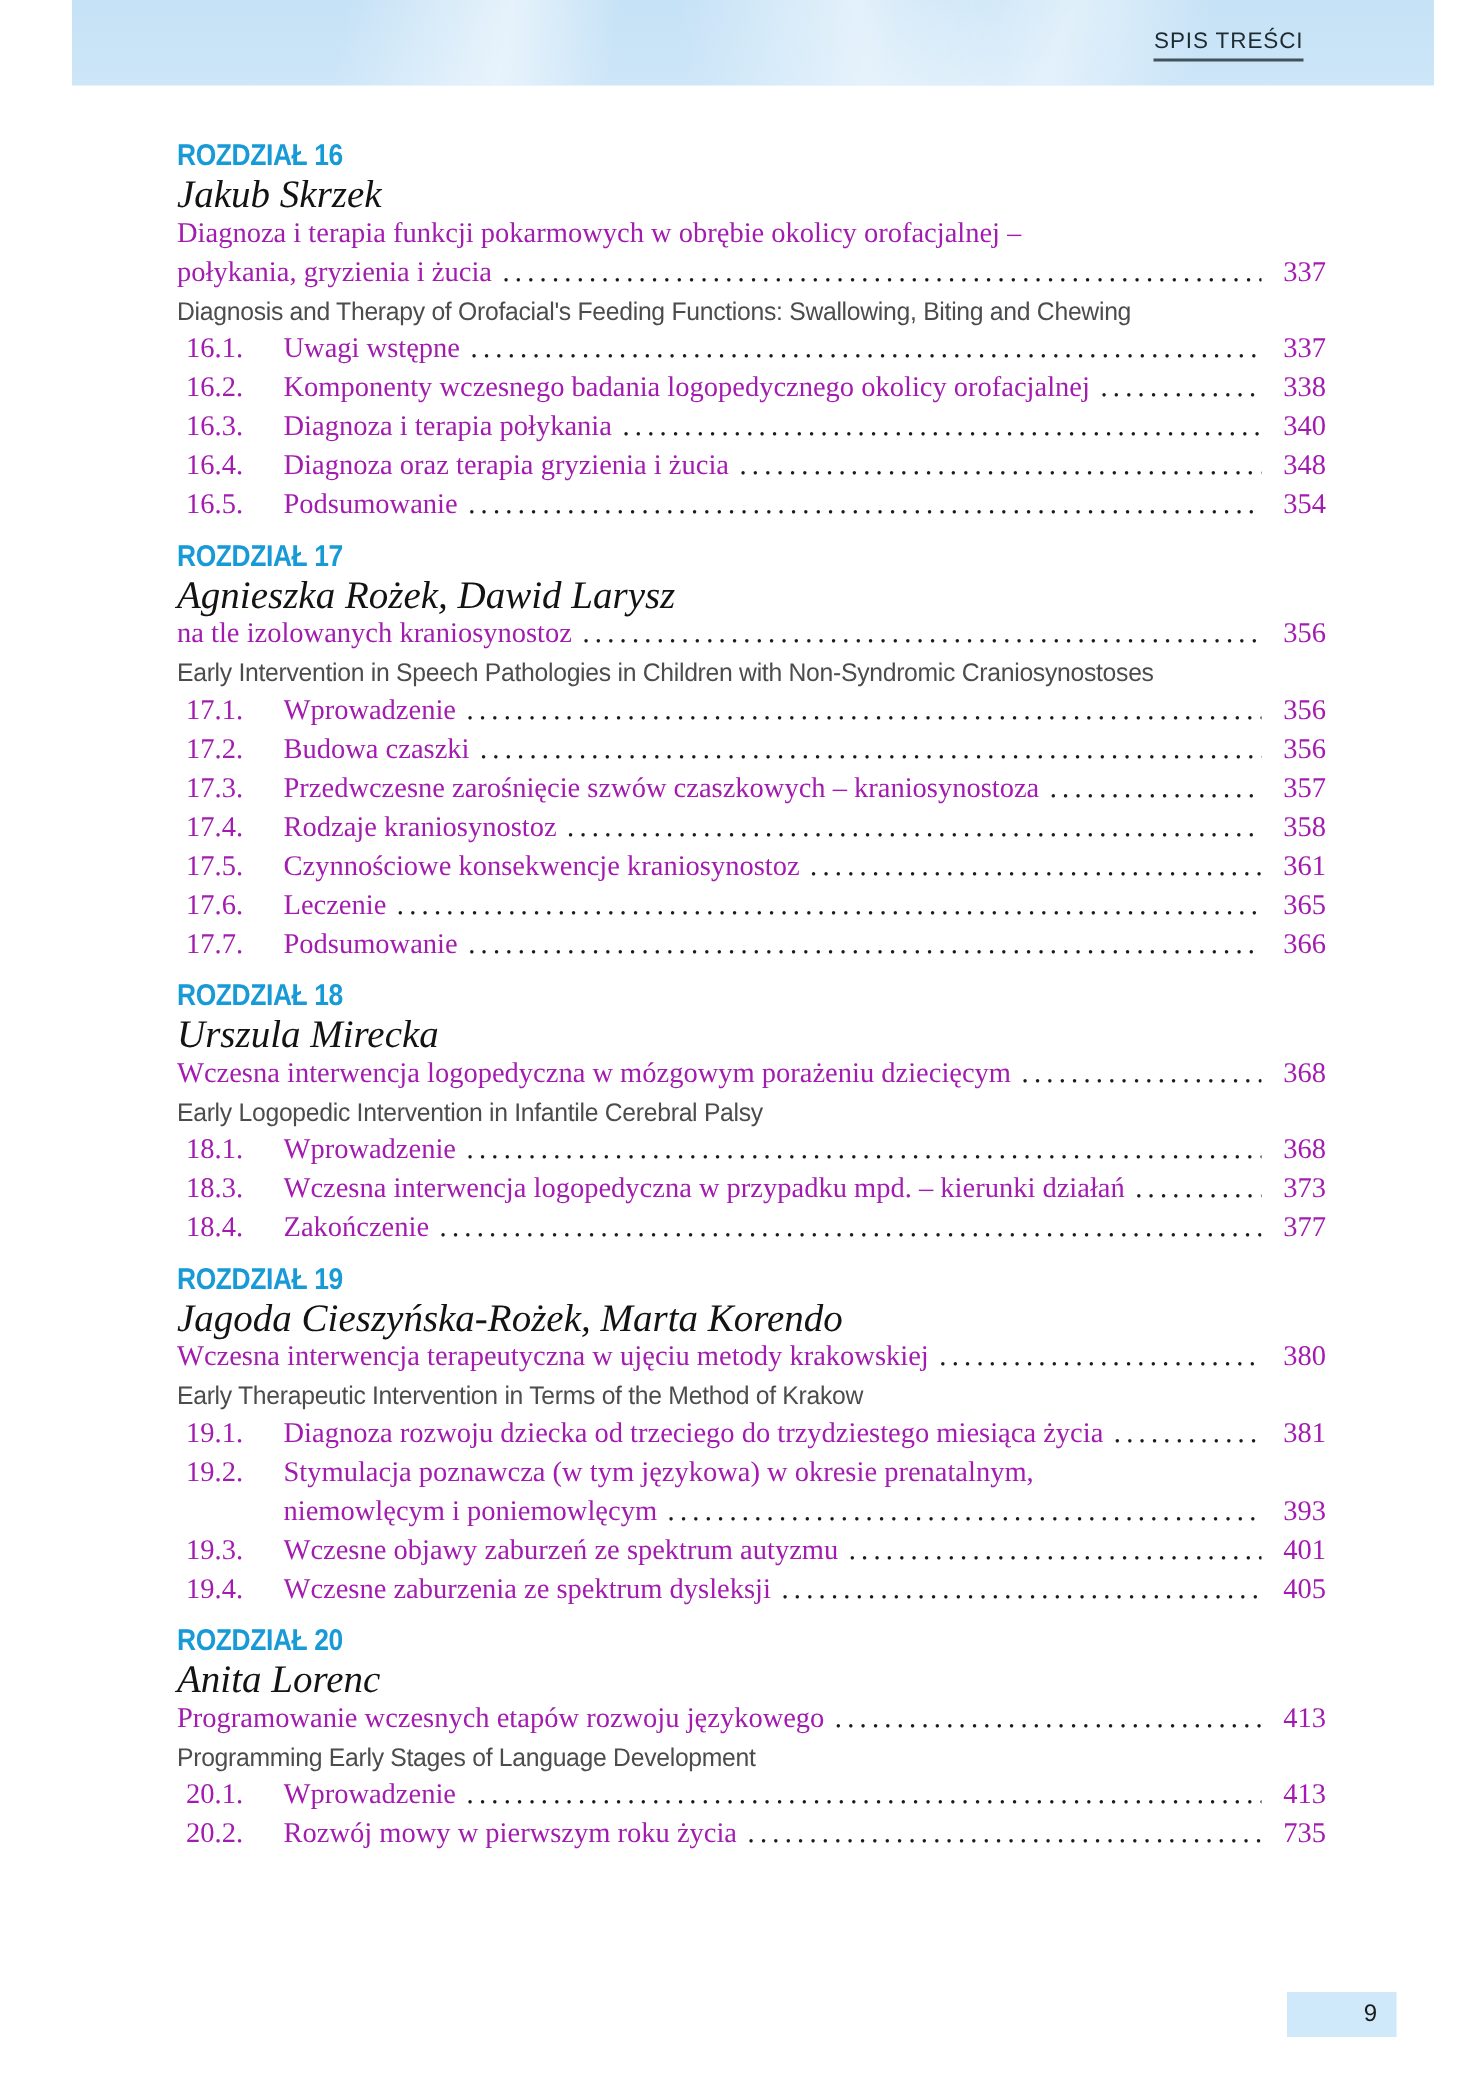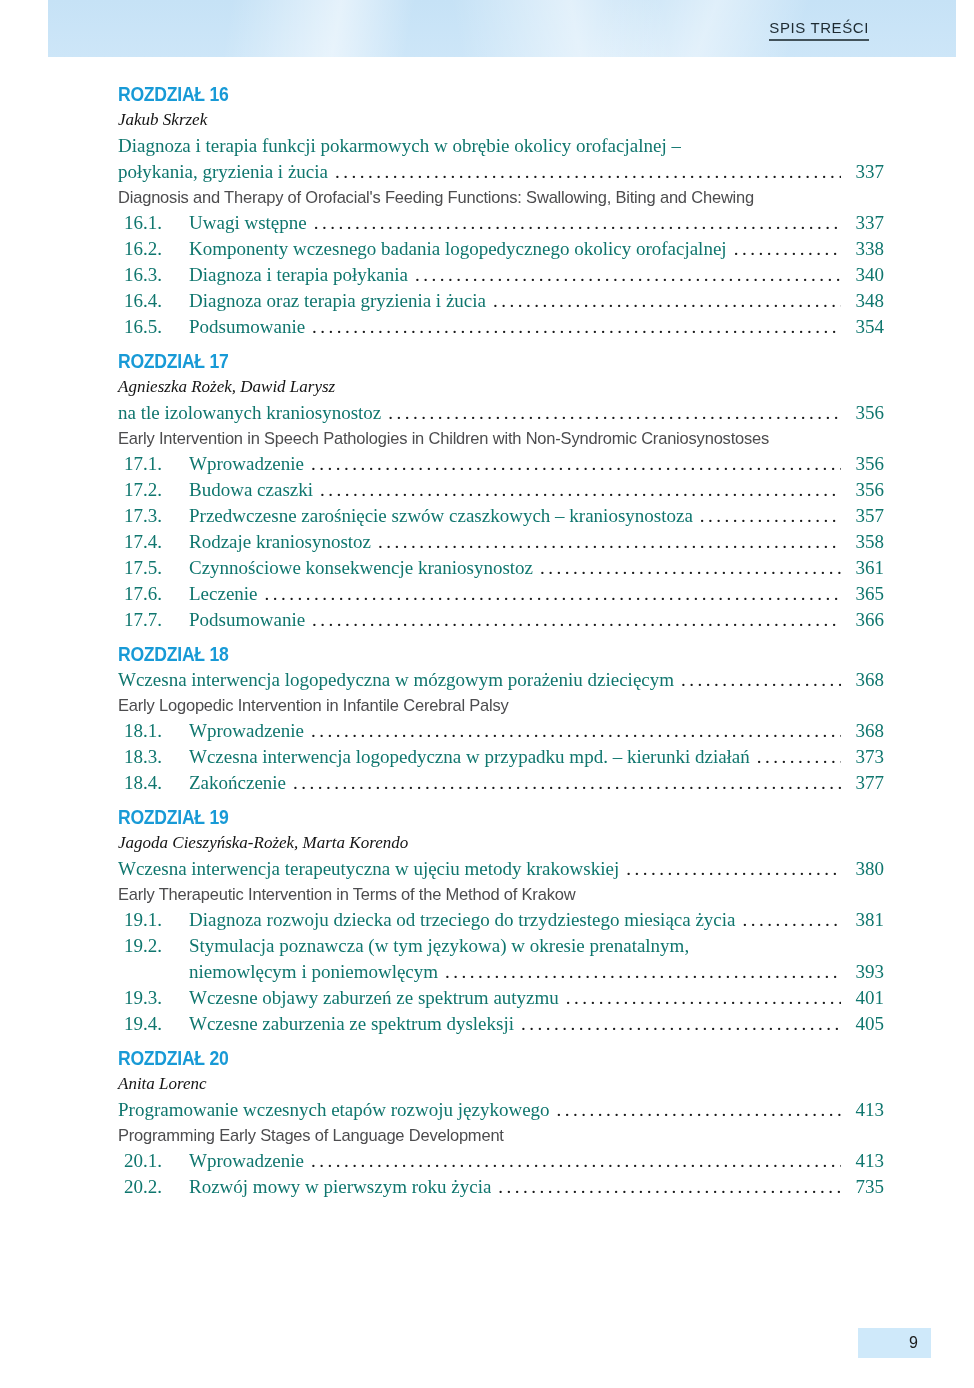--- a/index.html
+++ b/index.html
@@ -30,43 +30,43 @@
     font-size: 15px; letter-spacing: 0.6px;
     color: #1d2a31;
     border-bottom: 2px solid #42525a;
     padding-bottom: 3px;
   }
 
   
   main {
     position: absolute; top: 57px; left: 118px;
     width: 766px;
-    padding-top: 24px;
+    padding-top: 34px;
   }
   .chapter { margin: 0 0 8px 0; }
   .chapter-label {
     margin: 0; padding: 0;
     font-family: "Liberation Sans", sans-serif;
     font-weight: bold;
     font-size: 20px; line-height: 26px;
     color: #189ad6;
     letter-spacing: -0.3px;
     transform: scaleX(0.88);
     transform-origin: left center;
   }
   .authors {
     font-style: italic;
-    font-size: 17px; line-height: 26px;
+    font-size: 26px; line-height: 26px;
     color: #131313;
   }
   .toc-line {
     display: flex;
     align-items: center;
     font-size: 19px; line-height: 26px;
-    color: #0f766e;
+    color: #a21caf;
   }
   .line-text { flex: 0 1 auto; white-space: nowrap; min-width: 0; overflow: hidden; }
   .item-num { flex: none; width: 65px; }
   .leader {
     flex: 1 1 0; min-width: 0;
     overflow: hidden; white-space: nowrap;
     margin: 0 9px 0 7px;
     color: #1a1a1a;
   }
   .leader::after {
@@ -200,20 +200,21 @@
           <div class="toc-line">
             <span class="item-num">17.7.</span>
             <span class="line-text">Podsumowanie</span>
             <span class="leader"></span>
             <span class="page-num">366</span>
           </div>
         </div>
       </section>
       <section class="chapter">
         <h2 class="chapter-label">ROZDZIAŁ 18</h2>
+        <div class="authors">Urszula Mirecka</div>
         <div class="toc-line">
           <span class="line-text">Wczesna interwencja logopedyczna w mózgowym porażeniu dziecięcym</span>
           <span class="leader"></span>
           <span class="page-num">368</span>
         </div>
         <div class="english">Early Logopedic Intervention in Infantile Cerebral Palsy</div>
         <div class="items">
           <div class="toc-line">
             <span class="item-num">18.1.</span>
             <span class="line-text">Wprowadzenie</span>

